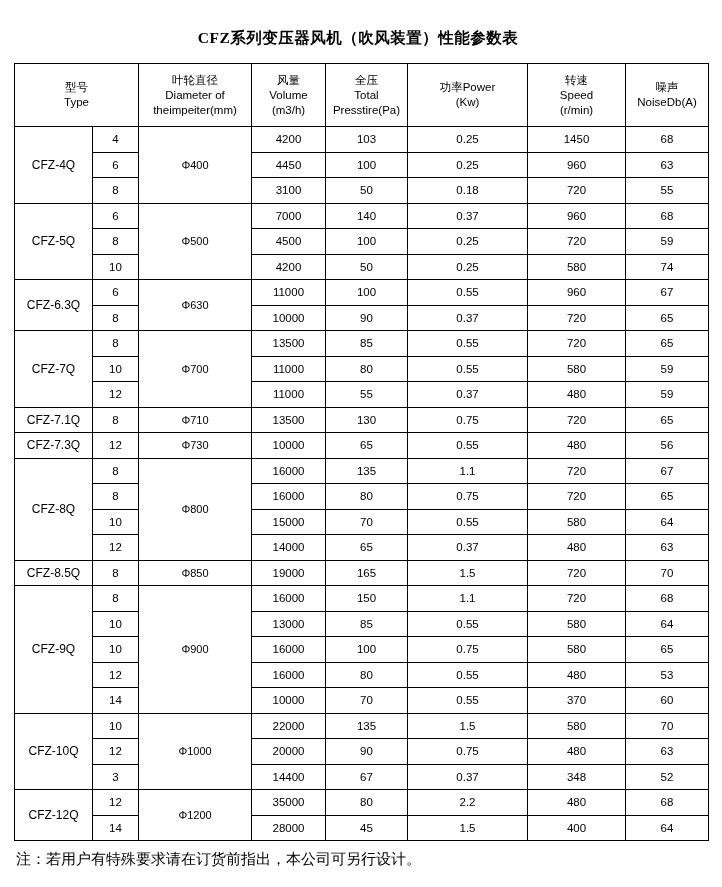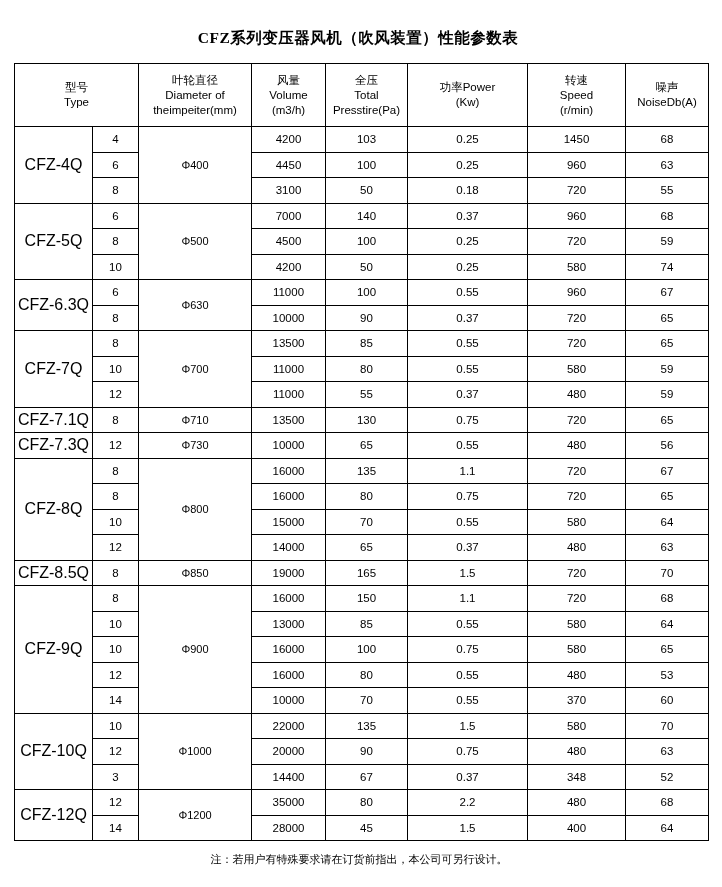--- a/index.html
+++ b/index.html
@@ -50,31 +50,30 @@
     display: block;
   }
   thead .en {
     display: block;
   }
   tbody td {
     height: 24.5px;
     font-size: 11.5px;
   }
   td.model {
-    font-size: 16px;
+    font-size: 12px;
   }
   td.dia {
     font-size: 11px;
   }
   .note {
-    font-size: 11px;
+    font-size: 15px;
     padding-top: 10px;
     padding-left: 2px;
     line-height: 16px;
-    text-align: center;
   }
   
   col.c-model { width: 78px; }
   col.c-blade { width: 46px; }
   col.c-dia   { width: 113px; }
   col.c-vol   { width: 74px; }
   col.c-pres  { width: 82px; }
   col.c-pow   { width: 120px; }
   col.c-spd   { width: 98px; }
   col.c-noise { width: 83px; }

